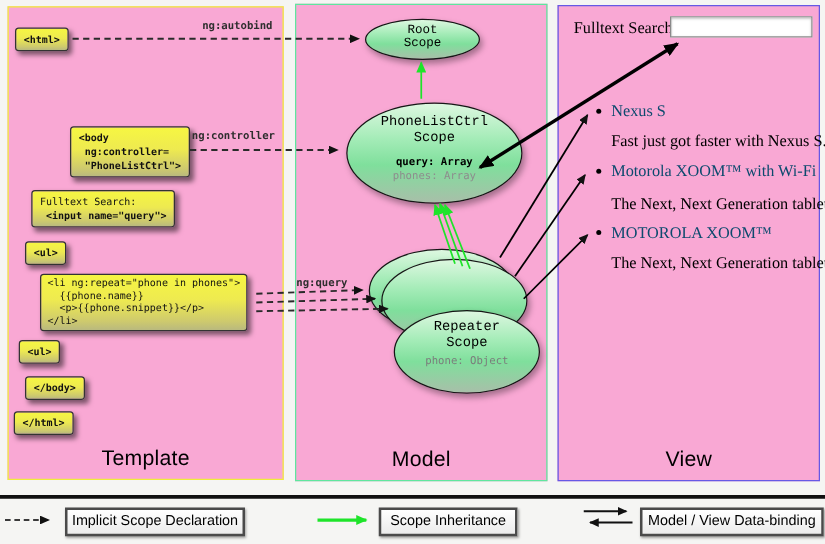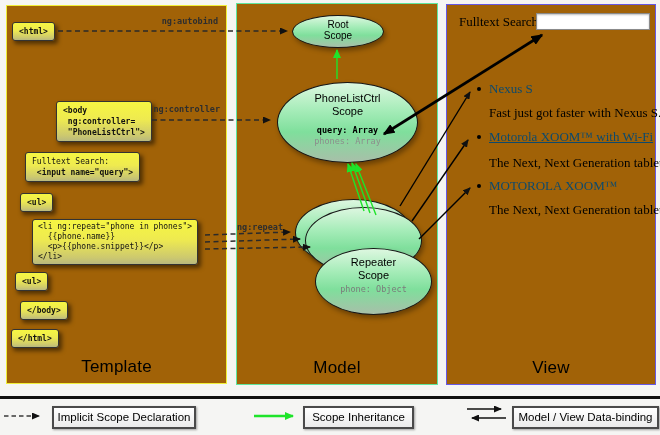--- a/index.html
+++ b/index.html
@@ -1,21 +1,21 @@
 <!DOCTYPE html>
 <html><head>
 <meta charset="utf-8">
 <style>
   html,body{margin:0;padding:0;}
   body{background:#f5f5f3;font-family:"Liberation Sans",sans-serif;}
   .stage{position:relative;width:660px;height:435px;overflow:hidden;background:#f5f5f3;}
-  .pre{white-space:pre;}
+  .pre{white-space:pre;font-family:Liberation Mono, monospace;}
 
   
-  .col{position:absolute;background:#a16207;}
+  .col{position:absolute;background:#f9a8d4;}
   .col-template{left:6px;top:5px;width:219px;height:377px;border:1px solid #f0ee38;}
   .col-model{left:236px;top:3px;width:200px;height:380px;border:1px solid #5fe69e;}
   .col-view{left:446px;top:4px;width:208px;height:379px;border:1px solid #6658e5;}
   .col-label{position:absolute;bottom:6px;left:0;right:0;text-align:center;
              font-size:17px;color:#000;letter-spacing:.2px;}
 
   
   .code-box{position:absolute;z-index:3;padding:3px 6px;border:1px solid #333;border-radius:3px;
     background:linear-gradient(180deg,#f6f642 0%,#eeea50 45%,#cdc96e 85%,#b9b97e 100%);
     box-shadow:2.5px 3px 4px rgba(0,0,0,.5);
@@ -60,21 +60,21 @@
     font-size:13px;color:#000;z-index:3;}
   .view-search-input{position:absolute;left:536px;top:13px;width:108px;height:15px;z-index:3;
     border:1px solid #8a8a8a;background:#fff;box-shadow:inset 0 1px 2px rgba(0,0,0,.25);
     font-family:"Liberation Serif",serif;font-size:11px;padding:0 2px;}
   .view-item-title{position:absolute;left:489px;font-family:"Liberation Serif",serif;
     font-size:13px;color:#0c4a6e;z-index:3;white-space:nowrap;}
   .view-item-title::before{content:"";position:absolute;left:-12px;top:6px;width:4px;height:4px;
     border-radius:50%;background:#000;}
   .view-item-desc{position:absolute;left:489px;font-family:"Liberation Serif",serif;
     font-size:13px;color:#000;z-index:3;white-space:nowrap;}
-  .t1{top:81px;} .d1{top:105px;} .t2{top:129px;text-decoration:underline;} .d2{top:155px;} .t3{top:178px;} .d3{top:202px;}
+  .t1{top:81px;} .d1{top:105px;} .t2{top:129px;} .d2{top:155px;} .t3{top:178px;} .d3{top:202px;}
 
   
   .legend-sep{position:absolute;left:0;top:396px;width:660px;height:3px;background:#101010;z-index:4;}
   .legend-box{position:absolute;top:406px;height:19px;z-index:6;border:2px solid #4a4a4a;
     background:linear-gradient(180deg,#ffffff,#ebebeb);box-shadow:1px 1px 2px rgba(0,0,0,.35);
     font-size:11.5px;color:#000;text-align:center;line-height:19px;white-space:nowrap;}
   .lb-implicit{left:52px;width:140px;}
   .lb-inherit{left:303px;width:107px;}
   .lb-binding{left:512px;width:143px;}
 
@@ -105,21 +105,21 @@
   <div class="code-box pre b-li">&lt;li ng:repeat="phone in phones"&gt;
   {{phone.name}}
   &lt;p&gt;{{phone.snippet}}&lt;/p&gt;
 &lt;/li&gt;</div>
   <div class="code-box bold pre b-ul-close">&lt;ul&gt;</div>
   <div class="code-box bold pre b-body-close">&lt;/body&gt;</div>
   <div class="code-box bold pre b-html-close">&lt;/html&gt;</div>
 
   <div class="dir-label l-autobind">ng:autobind</div>
   <div class="dir-label l-controller">ng:controller</div>
-  <div class="dir-label l-repeat">ng:repeat</div>
+  <div class="dir-label l-repeat">ng:query</div>
 
   <div class="ellipse e-root">
     <div class="scope-name pre">Root
 Scope</div>
   </div>
   <div class="ellipse e-phonelist">
     <div class="scope-name pre">PhoneListCtrl
 Scope</div>
     <div class="scope-prop p-query">query: Array</div>
     <div class="scope-prop p-phones">phones: Array</div>

